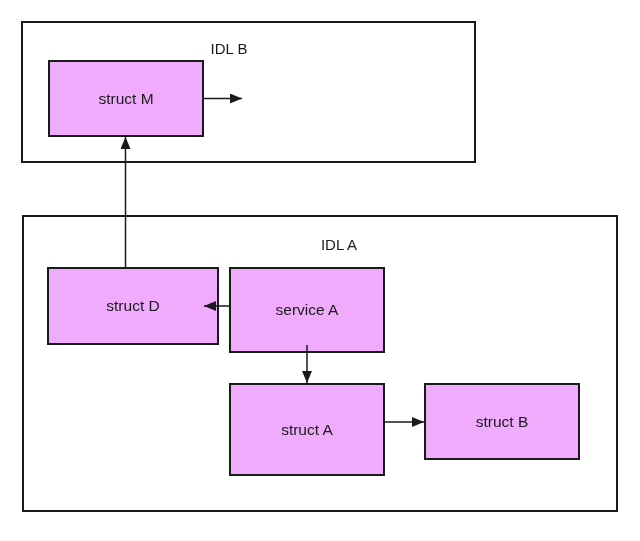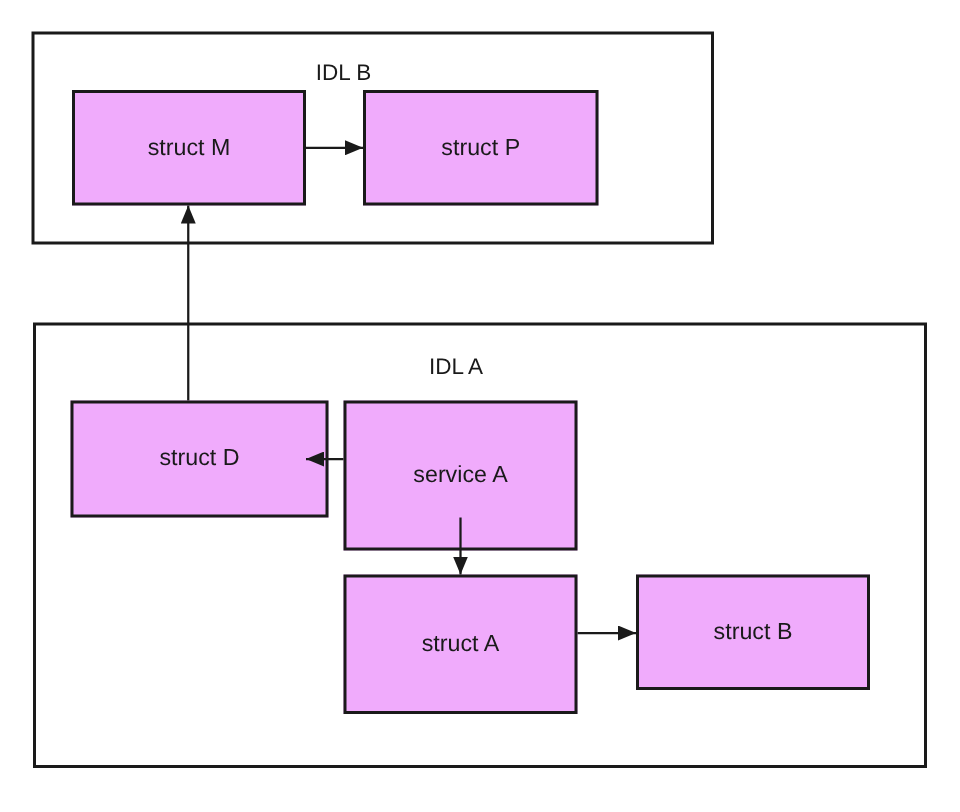--- a/index.html
+++ b/index.html
@@ -51,26 +51,26 @@
     justify-content: center;
     font-size: 15.5px;
     white-space: nowrap;
     z-index: 2;
     color: #1a1a1a;
   }
   
   #c-idl-b { left: 21px; top: 21px; width: 455px; height: 142px; }
   #c-idl-b .container-label { left: 206px; top: 17px; }
   #c-idl-a { left: 22px; top: 215px; width: 596px; height: 297px; }
-  #c-idl-a .container-label { left: 280px; top: 19px; }
+  #c-idl-a .container-label { left: 315px; top: 19px; }
   
   #n-struct-m  { left: 48px;  top: 60px;  width: 156px; height: 77px; }
   #n-struct-p  { left: 242px; top: 60px;  width: 157px; height: 77px; }
   #n-struct-d  { left: 47px;  top: 267px; width: 172px; height: 78px; }
-  #n-service-a { left: 229px; top: 267px; width: 156px; height: 100px; }
+  #n-service-a { left: 229px; top: 267px; width: 156px; height: 86px; }
   #n-struct-a  { left: 229px; top: 383px; width: 156px; height: 93px; }
   #n-struct-b  { left: 424px; top: 383px; width: 156px; height: 77px; }
 </style>
 </head>
 <body>
 
 <div class="canvas">
 
   <svg class="edge-layer" width="640" height="541" viewBox="0 0 640 541" xmlns="http://www.w3.org/2000/svg">
     <defs>
@@ -89,23 +89,20 @@
     <div class="container-label">IDL B</div>
   </div>
 
   <div class="container-box" id="c-idl-a">
     <div class="container-label">IDL A</div>
   </div>
 
   <div class="node" id="n-struct-m">
     <span>struct M</span>
   </div>
-  <div class="node" id="n-struct-p">
-    <span>struct P</span>
-  </div>
   <div class="node" id="n-struct-d">
     <span>struct D</span>
   </div>
   <div class="node" id="n-service-a">
     <span>service A</span>
   </div>
   <div class="node" id="n-struct-a">
     <span>struct A</span>
   </div>
   <div class="node" id="n-struct-b">

